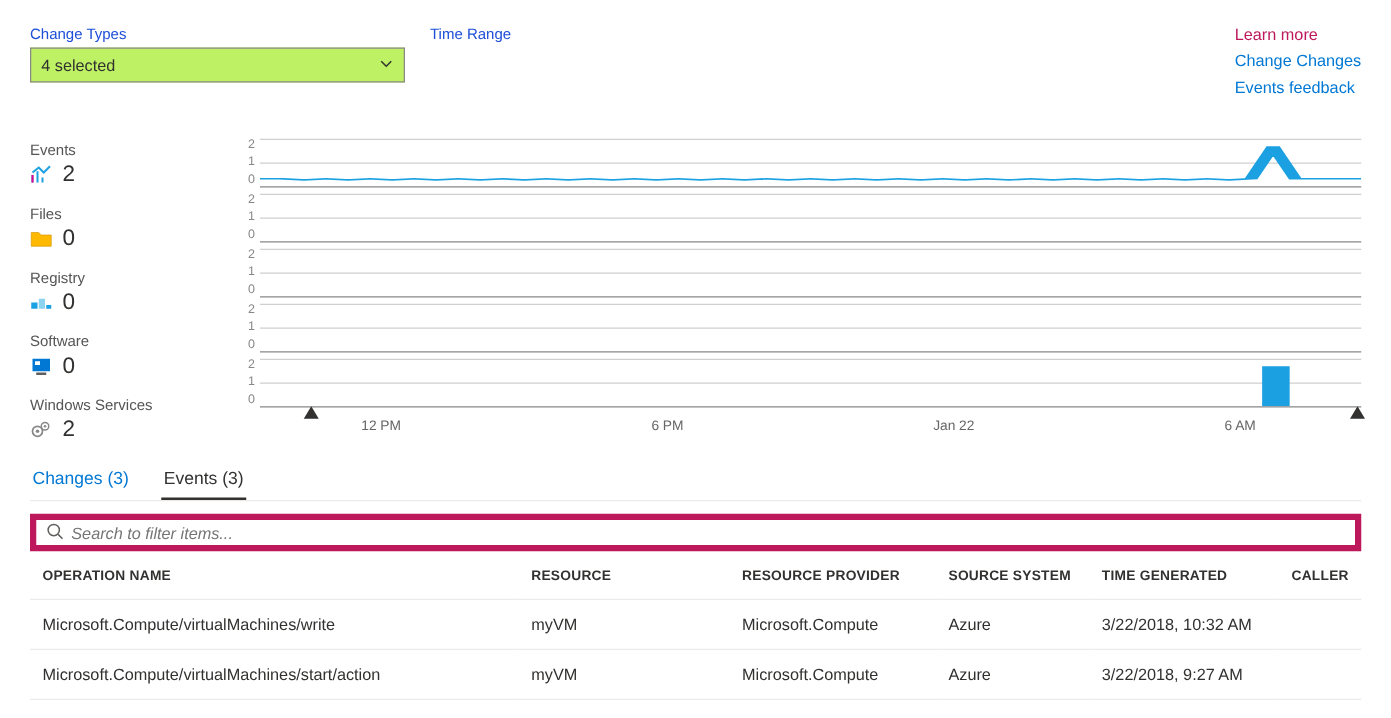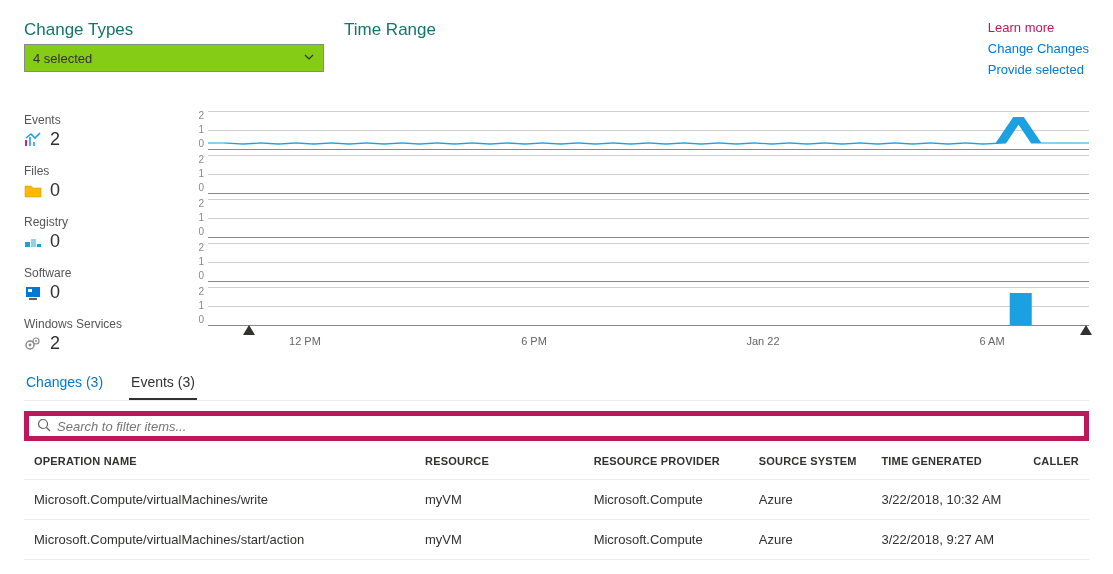--- a/index.html
+++ b/index.html
@@ -8,30 +8,30 @@
     font-size: 13px;
     color: #323130;
     background: #fff;
     width: 1113px;
     height: 574px;
     overflow: hidden;
     padding: 20px 24px 0 24px;
   }
   .top-row { display: flex; gap: 20px; }
   .filter-group { display: flex; flex-direction: column; }
-  .filter-label { font-size: 17px; color: #0f766e; margin-bottom: 4px; }
+  .filter-label { font-size: 12px; color: #1d4ed8; margin-bottom: 4px; }
   .dropdown {
     border: 1px solid #8a8886;
     height: 28px;
     display: flex;
     align-items: center;
     padding: 0 8px;
     font-size: 13px;
     color: #323130;
-    background: #84cc16;
+    background: #bef264;
     justify-content: space-between;
     cursor: pointer;
   }
   .dropdown .chev { margin-left: 8px; }
   .learn-col { margin-left: auto; font-size: 13px; }
   .learn-col .heading { color: #be185d; margin-bottom: 6px; }
   .learn-col a { color: #0078d4; text-decoration: none; display: block; margin-bottom: 6px; cursor: pointer; }
 
   .mid { display: flex; margin-top: 28px; }
   .cat-col { width: 160px; display: flex; flex-direction: column; gap: 14px; padding-top: 2px; }
@@ -112,21 +112,21 @@
           </svg>
       </span>
     </div>
   </div>
   <div class="filter-group">
     <div class="filter-label">Time Range</div>
   </div>
   <div class="learn-col">
     <div class="heading">Learn more</div>
     <a>Change Changes</a>
-    <a>Provide selected</a>
+    <a>Events feedback</a>
   </div>
 </div>
 
 <div class="mid">
   <div class="cat-col">
     <div class="cat">
       <div class="cat-label">Events</div>
       <div class="cat-row">
         <span class="cat-icon">
           <svg width="18" height="16" viewBox="0 0 18 16">

